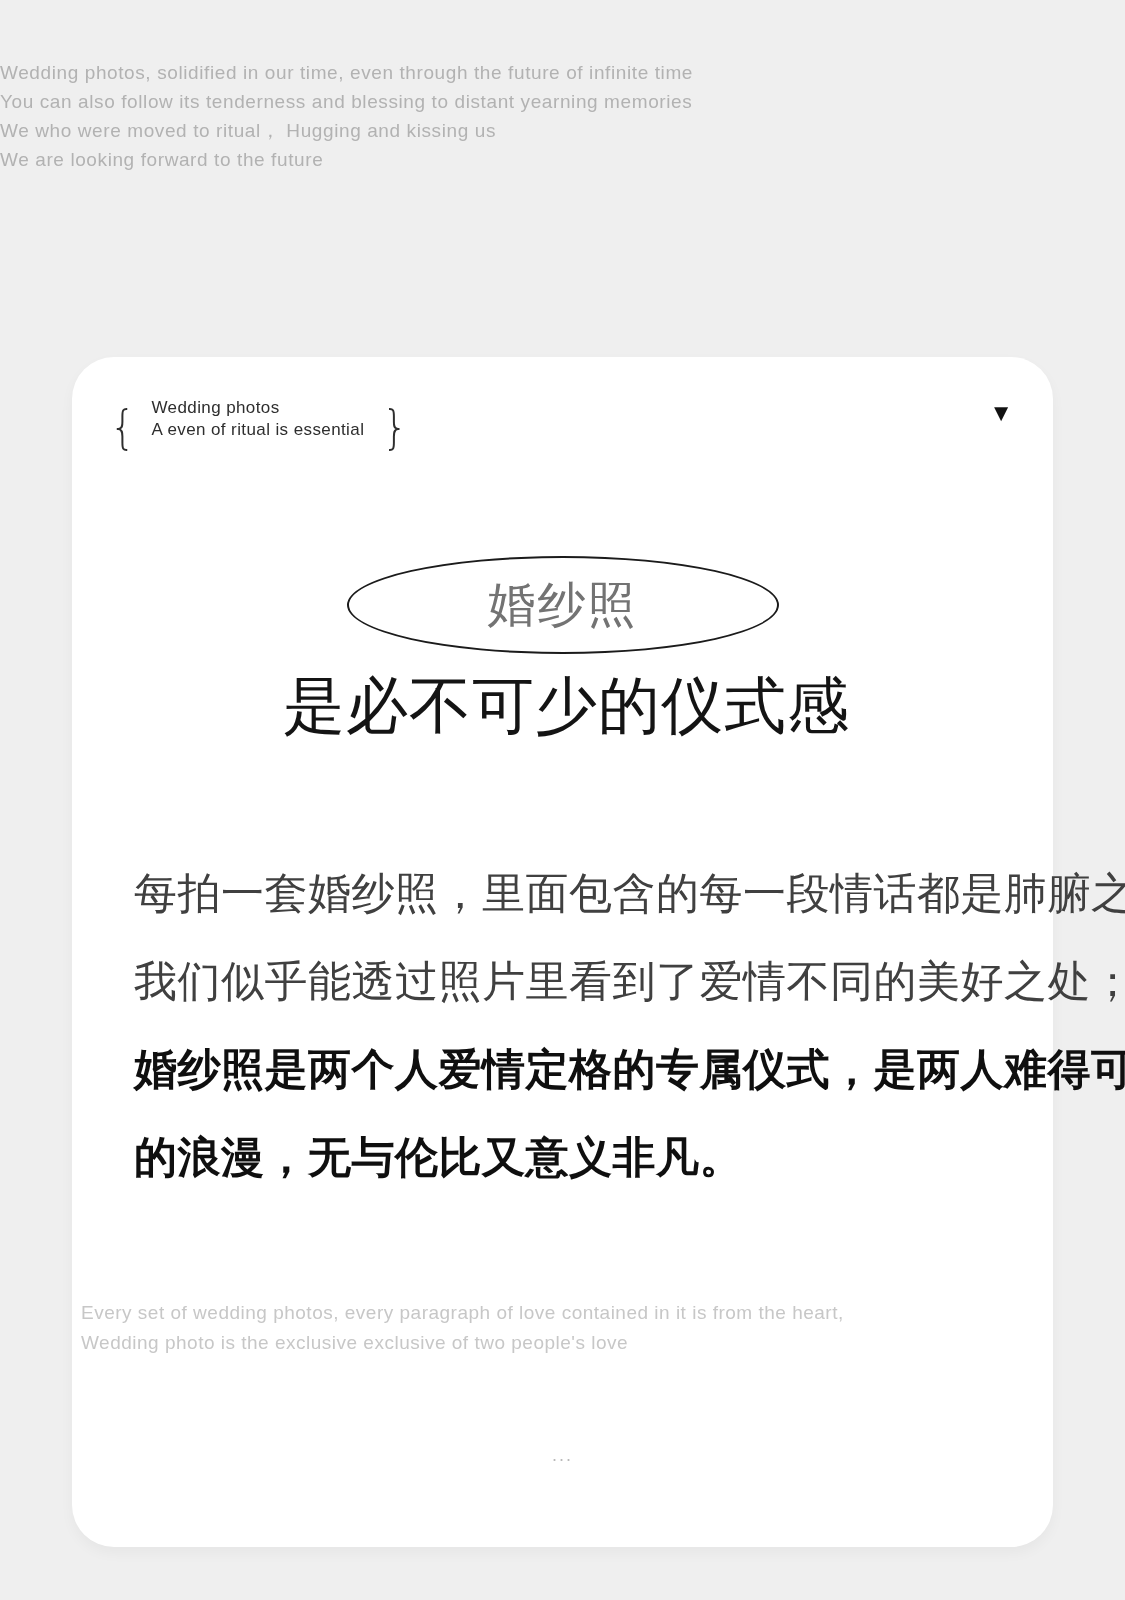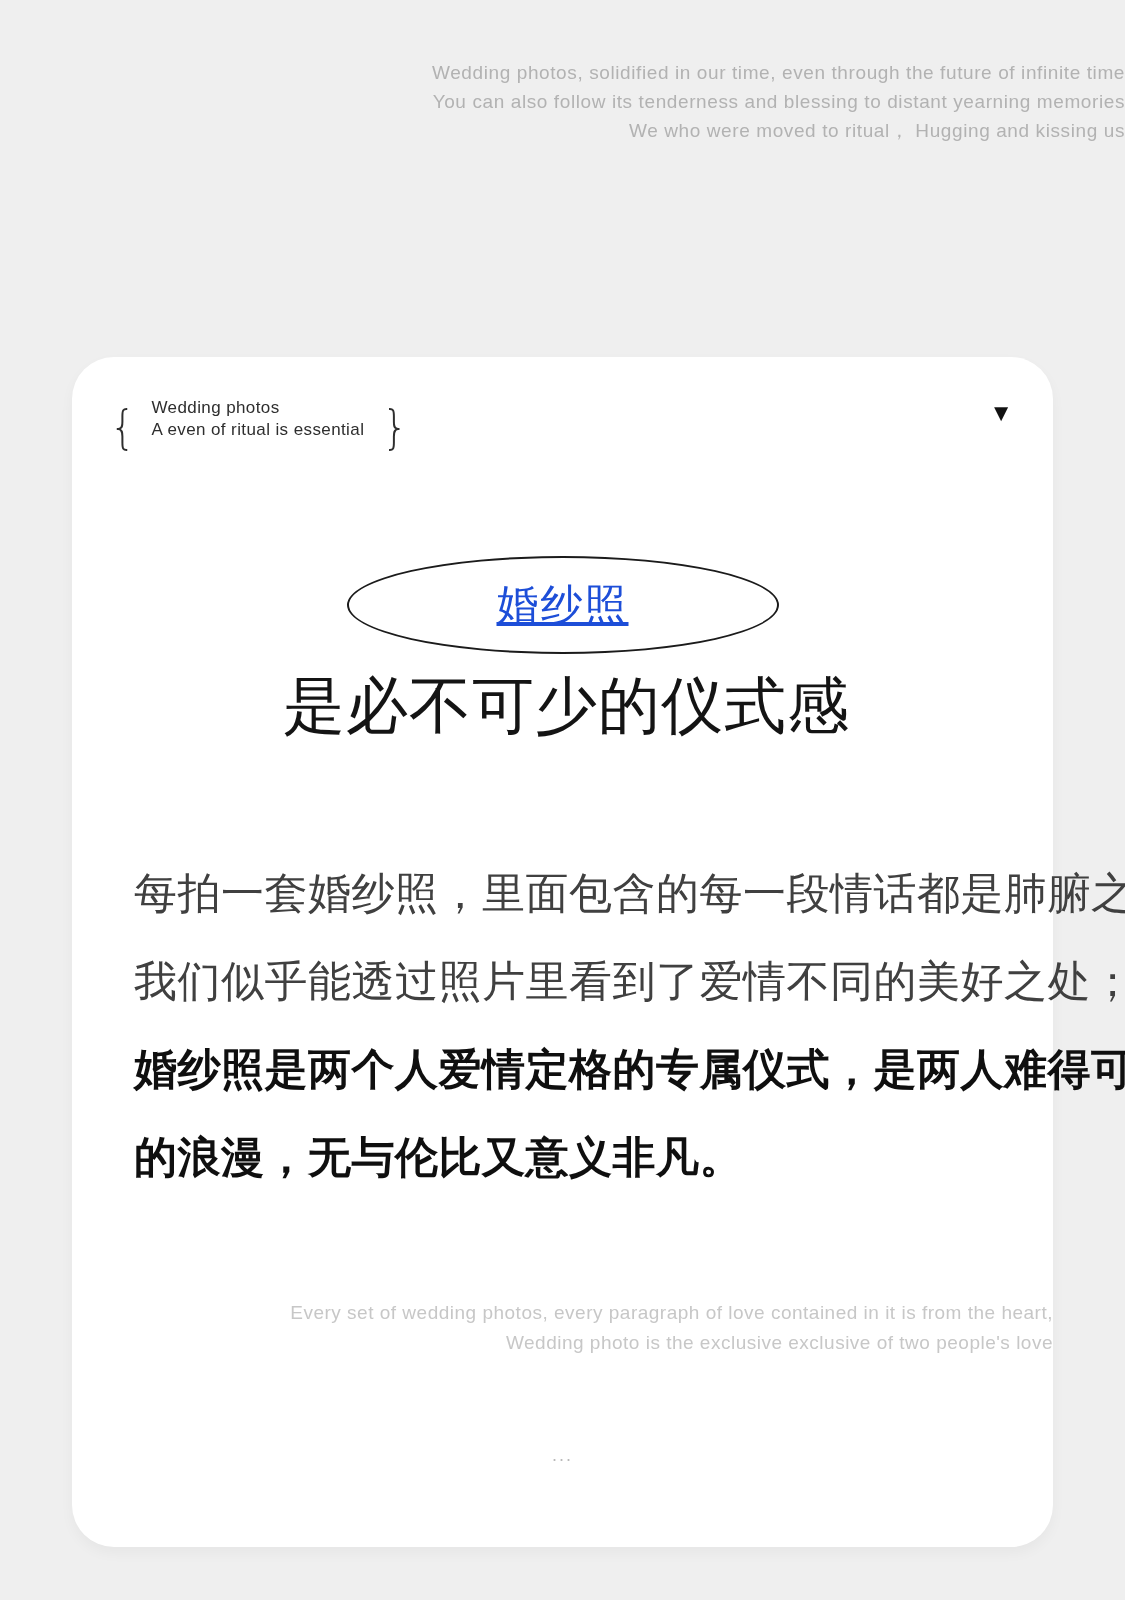--- a/index.html
+++ b/index.html
@@ -8,21 +8,21 @@
     position: relative;
     background: #efefef;
     font-family: "Liberation Sans", "DejaVu Sans", sans-serif;
     overflow: hidden;
   }
 
   
   .intro {
     position: absolute;
     top: 58px; left: 0; width: 100%;
-    text-align: right;
+    text-align: left;
     color: #b2b2b2;
     font-size: 19px;
     line-height: 29px;
     letter-spacing: 0.6px;
     font-weight: 400;
   }
 
   
   .card {
     position: absolute;
@@ -73,25 +73,24 @@
     transform: translateX(-50%);
     width: 432px; height: 98px;
     border: 2px solid #1b1b1b;
     border-radius: 50%;
     display: flex;
     align-items: center;
     justify-content: center;
     background: #ffffff;
   }
   .badge span {
-    font-size: 42px;
-    color: #1d4ed8;
+    font-size: 48px;
+    color: #737373;
     letter-spacing: 2px;
     font-weight: 400;
-    text-decoration: underline;
   }
 
   
   .title {
     position: absolute;
     top: 318px; left: 4px;
     width: 100%;
     text-align: center;
     font-size: 62px;
     font-weight: 400;
@@ -114,45 +113,47 @@
     letter-spacing: 0.5px;
   }
   .body-text p.regular { font-weight: 400; color: #404040; }
   .body-text p.bold    { font-weight: 700; color: #0f0f0f; }
 
   
   .outro {
     position: absolute;
     top: 941px; left: 0;
     width: 100%;
-    text-align: right;
+    text-align: left;
     color: #c7c7c7;
     font-size: 19px;
     line-height: 30px;
     letter-spacing: 0.5px;
+    padding-left: 9px;
   }
 
   
   .dots {
     position: absolute;
     top: 1088px; left: 0;
     width: 100%;
     text-align: center;
     color: #b9b9b9;
     font-size: 18px;
     letter-spacing: 2px;
   }
 </style>
 </head>
 <body>
 
 <div class="intro">
   <p>Wedding photos, solidified in our time, even through the future of infinite time</p>
   <p>You can also follow its tenderness and blessing to distant yearning memories</p>
   <p>We who were moved to ritual， Hugging and kissing us</p>
+  <p>We are looking forward to the future</p>
 </div>
 
 <div class="card">
 
   <div class="tag">
     <span class="brace">{</span>
     <div class="tag-lines">
       <div>Wedding photos</div>
       <div>A even of ritual is essential</div>
     </div>

